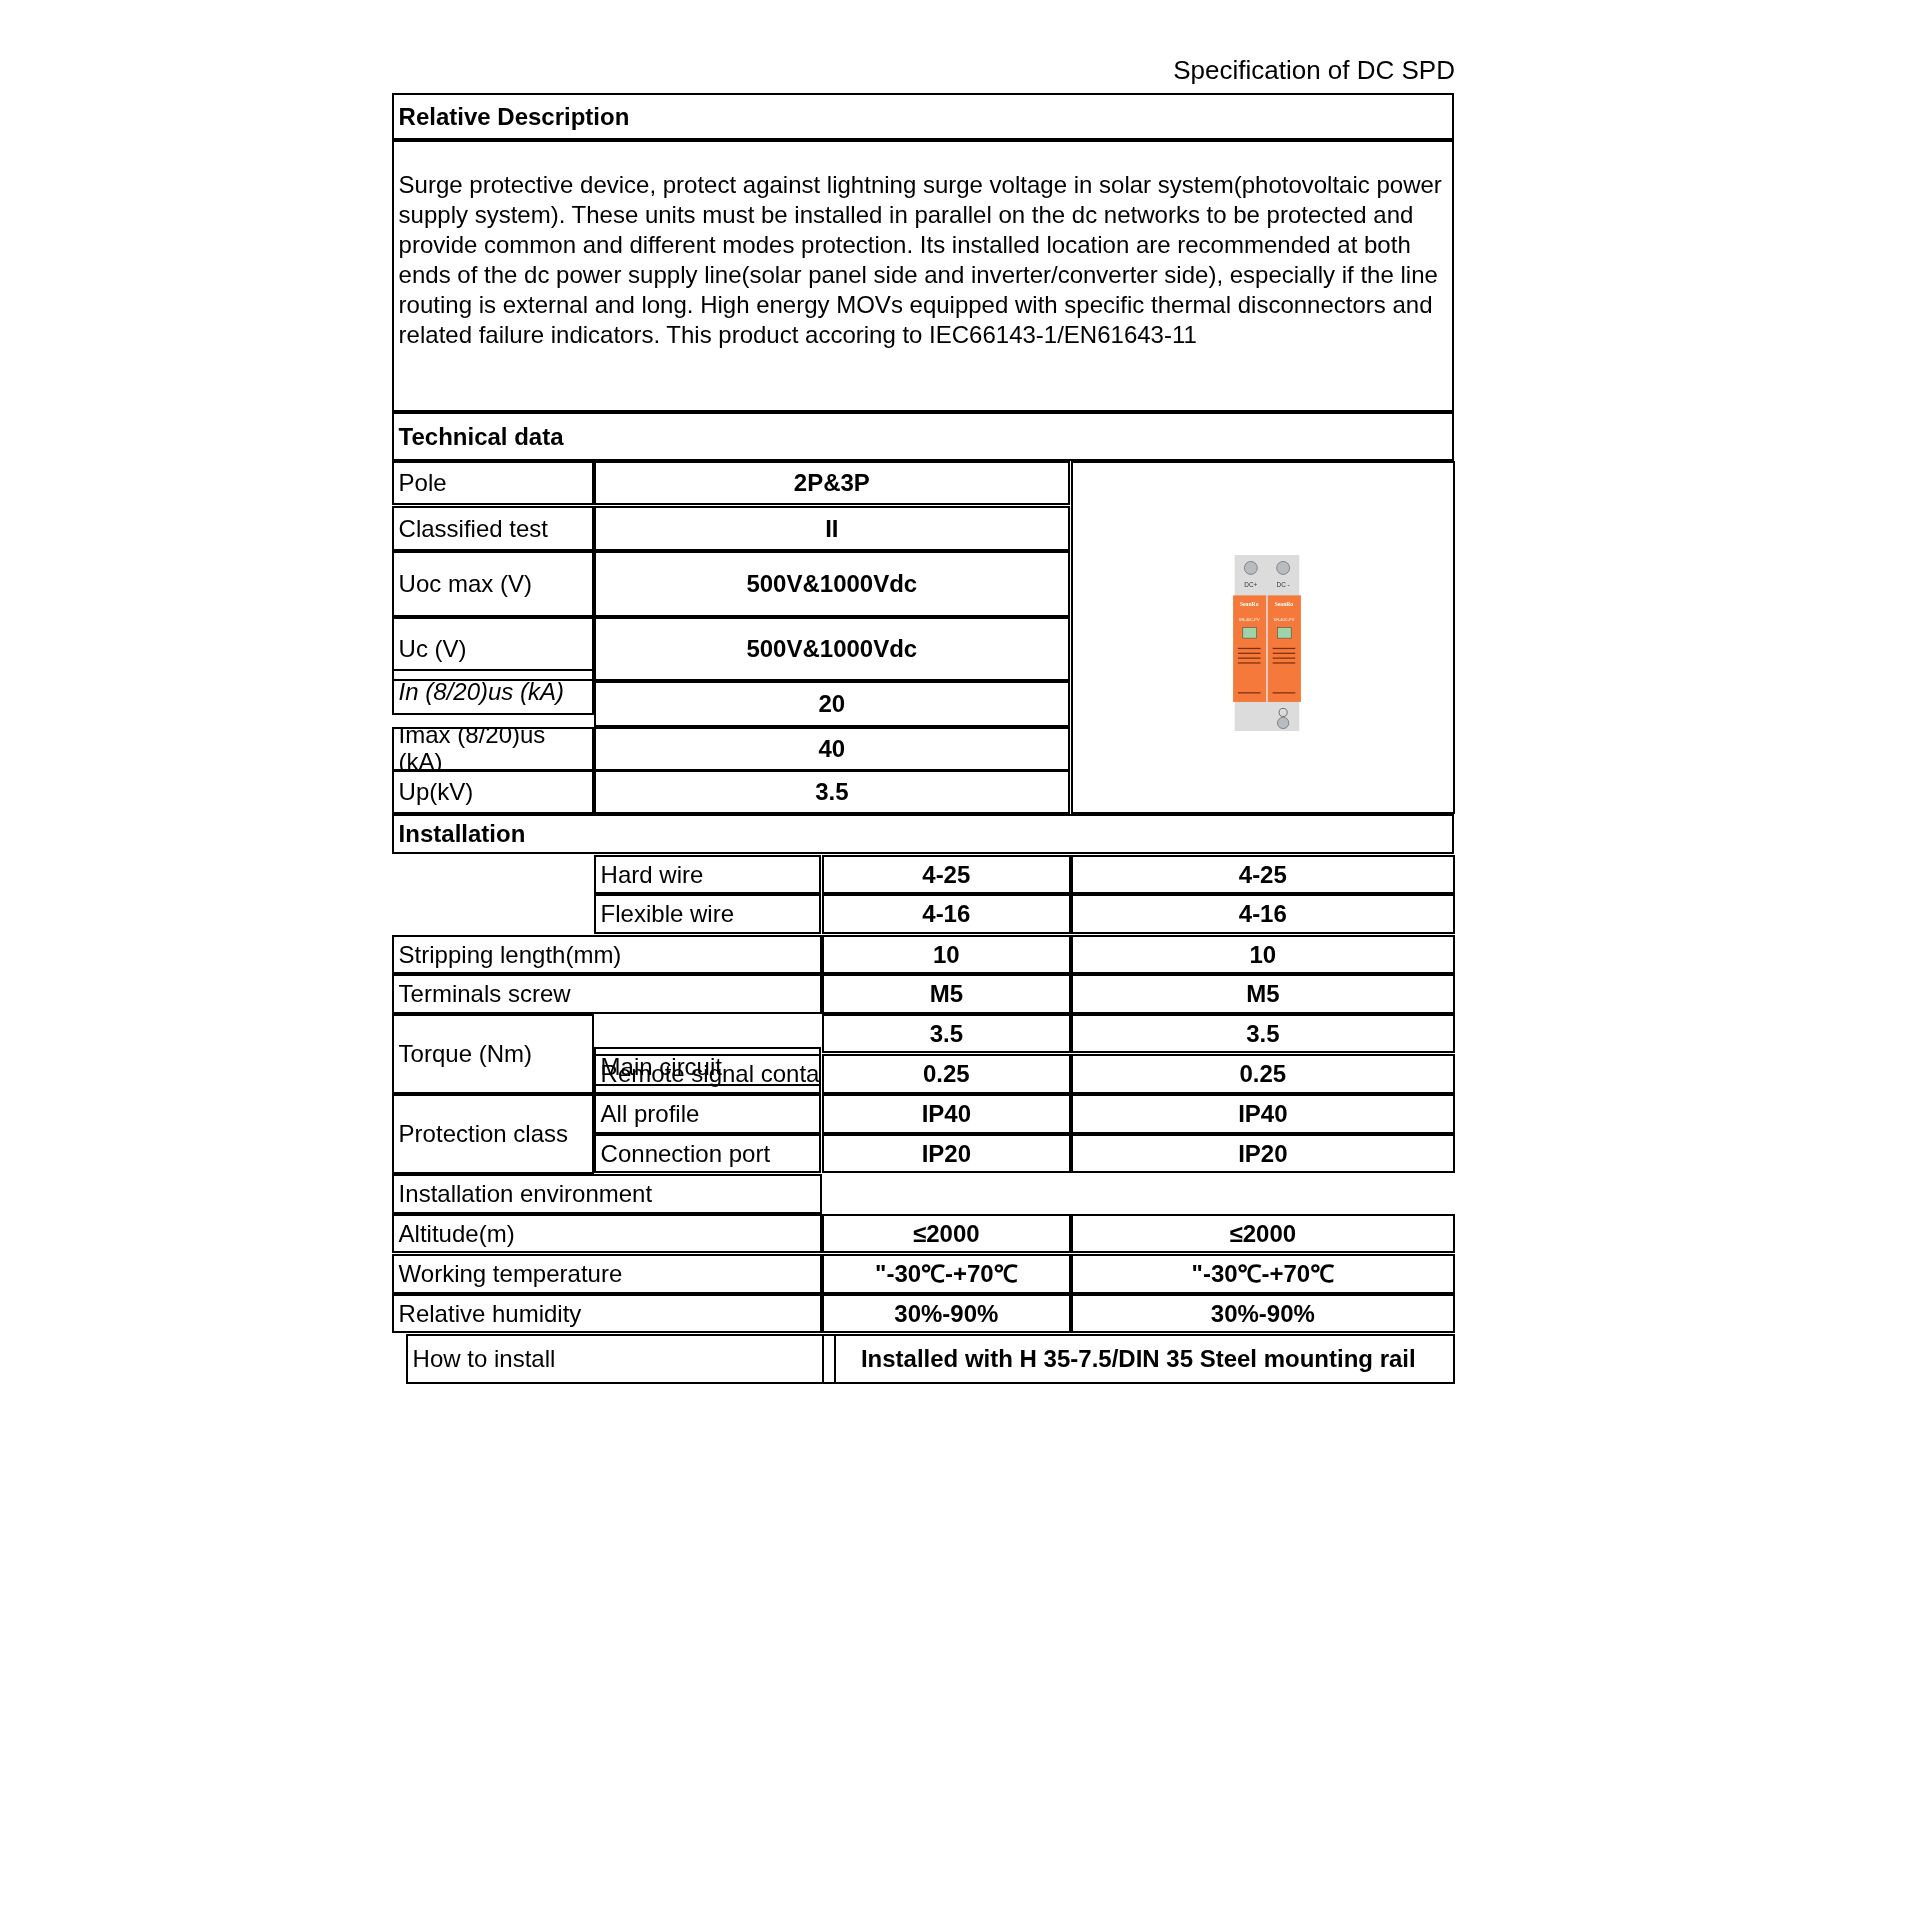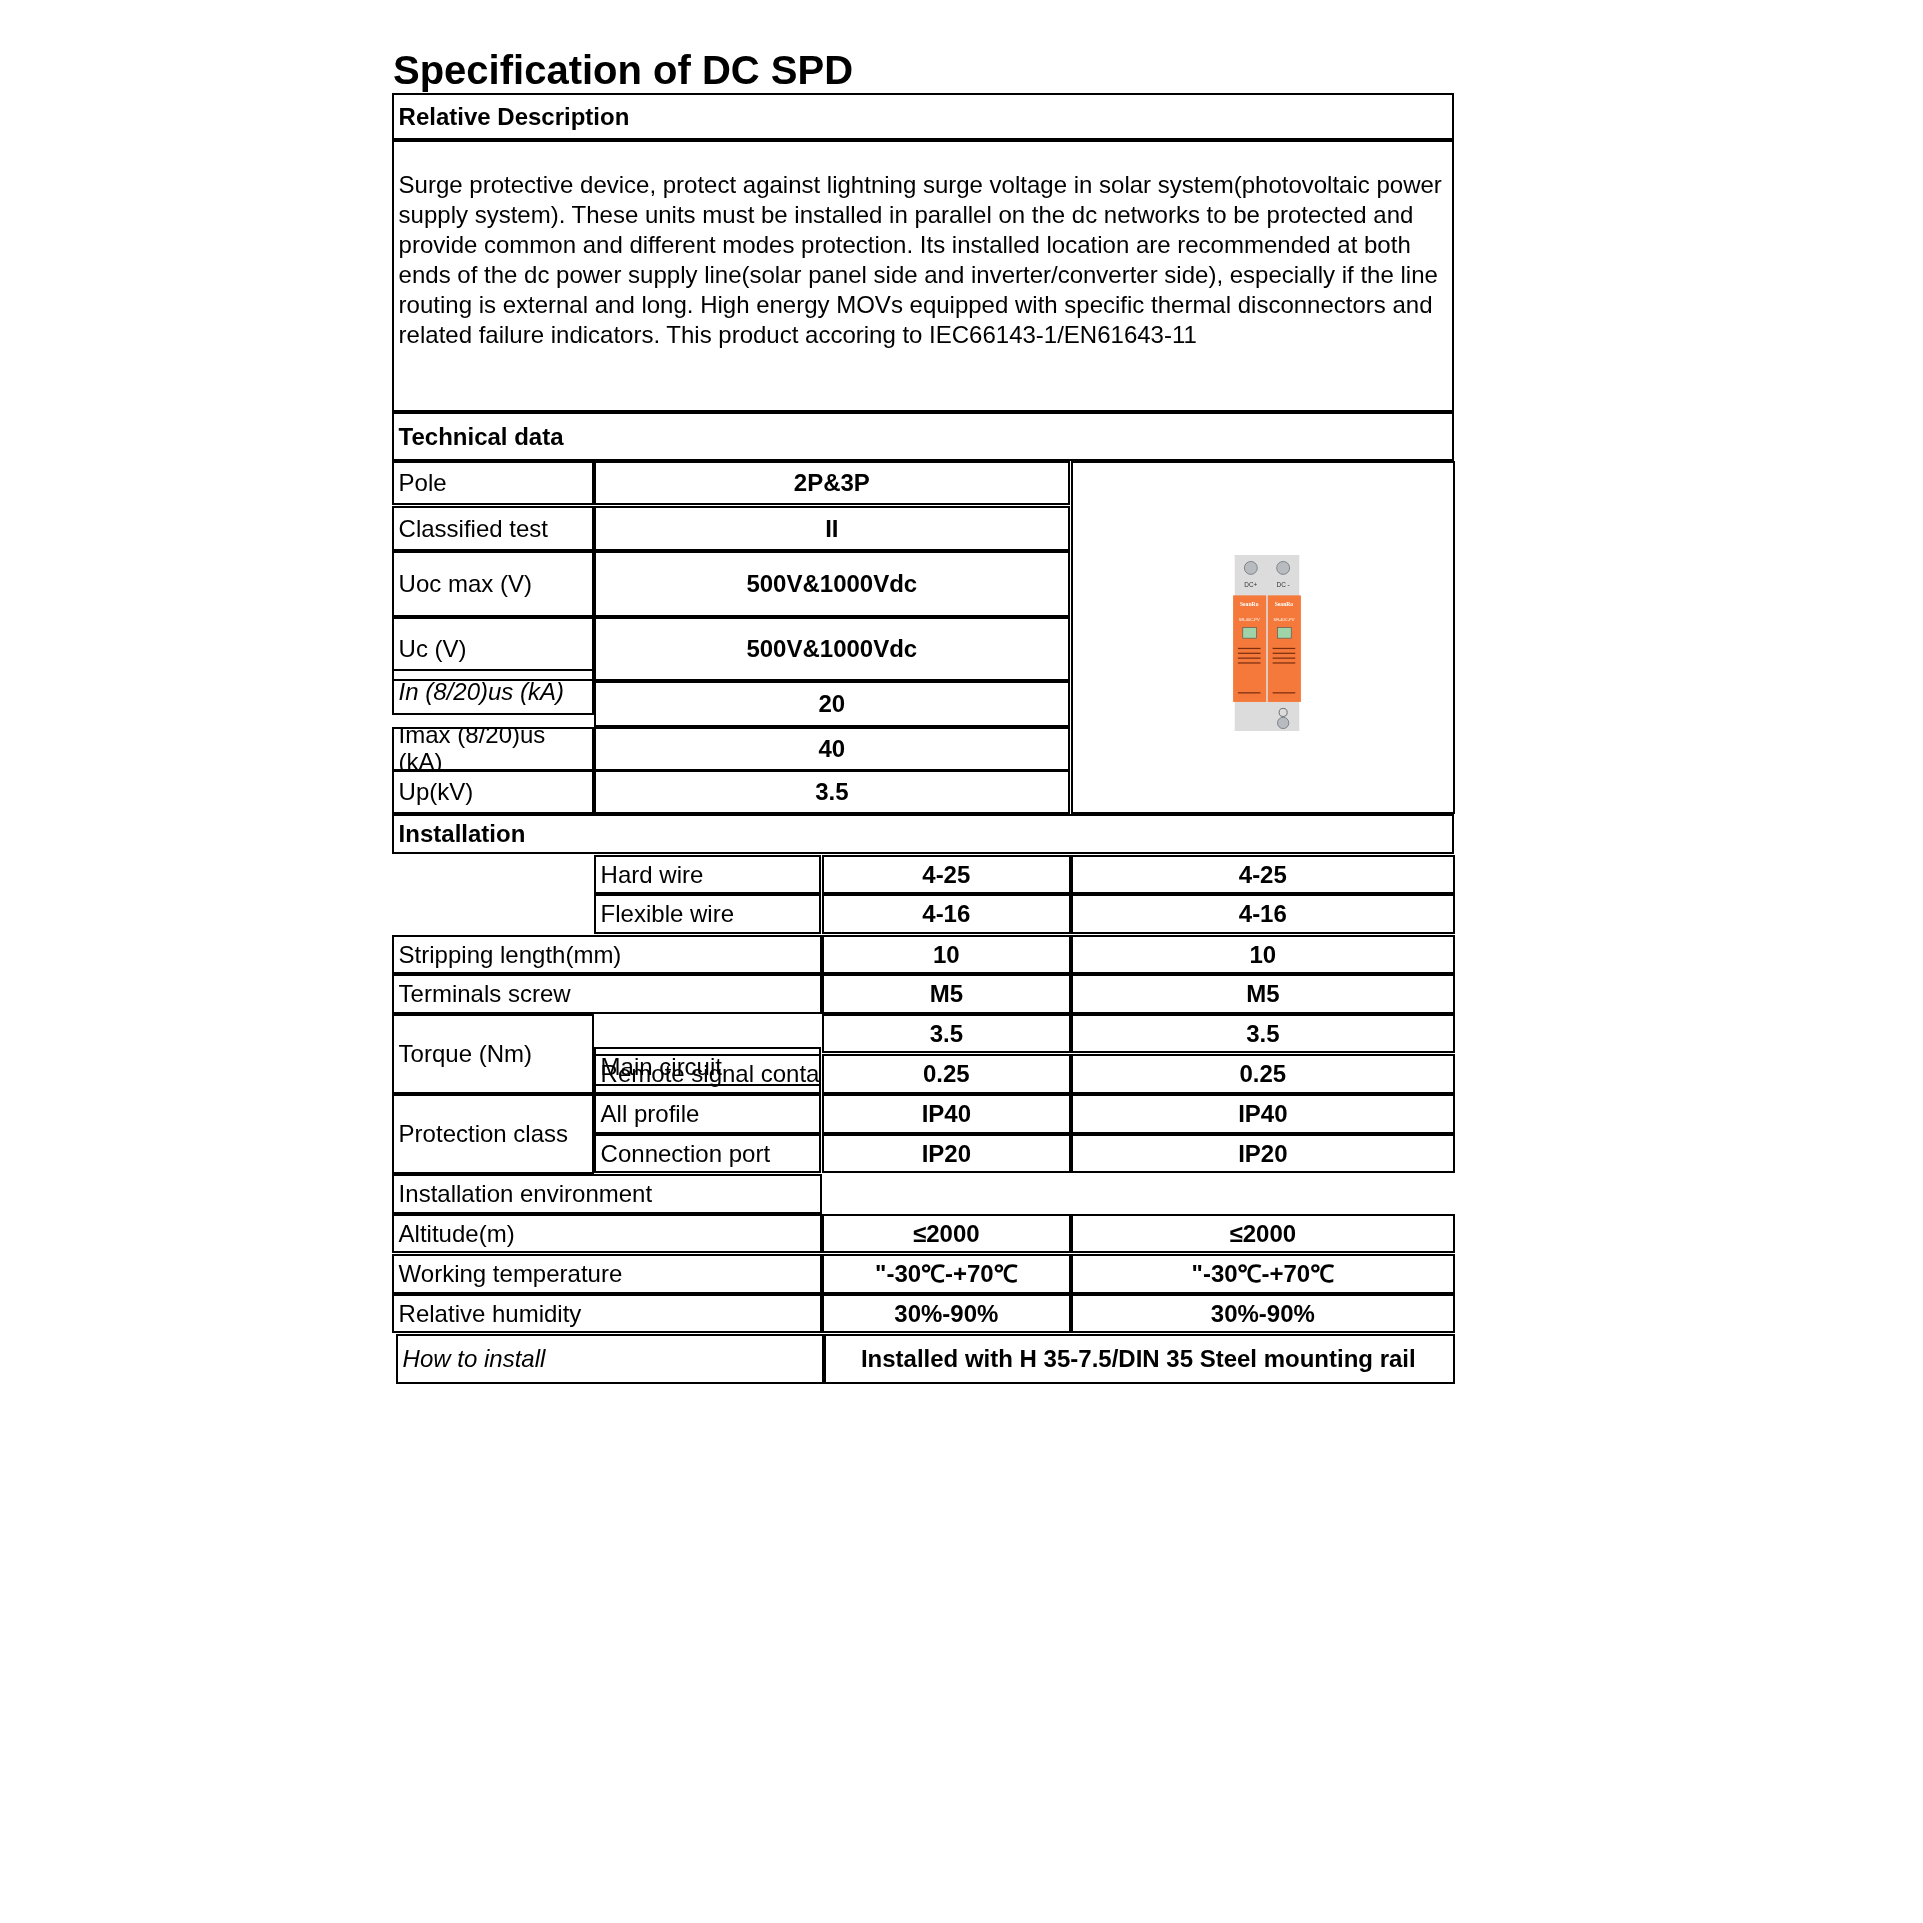--- a/index.html
+++ b/index.html
@@ -1,19 +1,19 @@
 <!DOCTYPE html>
 <html style="font-size:13px"><head>
 <meta charset="utf-8">
 <style>
   html, body { margin:0; padding:0; background:#ffffff; }
   body { width:1923px; height:1923px; position:relative; overflow:hidden;
          font-family:"Liberation Sans", sans-serif; color:#000; }
-  .title { position:absolute; left:393px; width:1062px; top:50px; text-align:left;
-           font-weight:bold; font-size:40px; line-height:40px; }
+  .title { position:absolute; left:393px; width:1062px; top:50px; text-align:right;
+           font-weight:normal; font-size:26px; line-height:40px; }
   .grid { position:absolute; left:393px; top:94px; width:1062px; height:1290px; }
   .cell { position:absolute; box-sizing:border-box; border:2.4px solid #000;
           margin:-1.2px 0 0 -1.2px; font-size:24px; display:flex; align-items:center;
           padding:0 4.8px; overflow:hidden; white-space:nowrap; line-height:29px; }
   .c { justify-content:center;font-weight:bold; }
   .hdr { font-weight:bold; }
   .desc { white-space:normal; align-items:flex-start; padding-top:28px; line-height:30px; font-size:24px; }
   .wrap { white-space:normal; line-height:31px; }
   .tight { white-space:normal; line-height:27px; align-items:flex-start; padding-top:0; }
   
@@ -99,21 +99,21 @@
   <div class="cell c" style="left:679px;top:1121px;width:384px;height:39px;">≤2000</div>
 
   <div class="cell" style="left:0;top:1161px;width:430px;height:40px;">Working temperature</div>
   <div class="cell c" style="left:430px;top:1161px;width:249px;height:40px;">"-30℃-+70℃</div>
   <div class="cell c" style="left:679px;top:1161px;width:384px;height:40px;">"-30℃-+70℃</div>
 
   <div class="cell" style="left:0;top:1201px;width:430px;height:39px;">Relative humidity</div>
   <div class="cell c" style="left:430px;top:1201px;width:249px;height:39px;">30%-90%</div>
   <div class="cell c" style="left:679px;top:1201px;width:384px;height:39px;">30%-90%</div>
 
-  <div class="cell" style="left:4px;top:1241px;width:430px;height:50px;font-style:italic;">How to install</div>
+  <div class="cell" style="left:14px;top:1241px;width:430px;height:50px;">How to install</div>
   <div class="cell c" style="left:430px;top:1241px;width:633px;height:50px;">Installed with H 35-7.5/DIN 35 Steel mounting rail</div>
 </div>
 
 <svg class="spd" viewBox="0 0 84 218">
   <rect x="2" y="0" width="80" height="218" fill="#dcdcdc"></rect>
   <circle cx="22" cy="16" r="8" fill="#b8bcc0" stroke="#6f7478" stroke-width="1"></circle>
   <circle cx="62" cy="16" r="8" fill="#b8bcc0" stroke="#6f7478" stroke-width="1"></circle>
   <text x="22" y="40" font-size="8" text-anchor="middle" fill="#333" font-family="Liberation Sans, sans-serif">DC+</text>
   <text x="62" y="40" font-size="8" text-anchor="middle" fill="#333" font-family="Liberation Sans, sans-serif">DC -</text>
   <rect x="0" y="50" width="41" height="132" fill="#f4793a"></rect>

